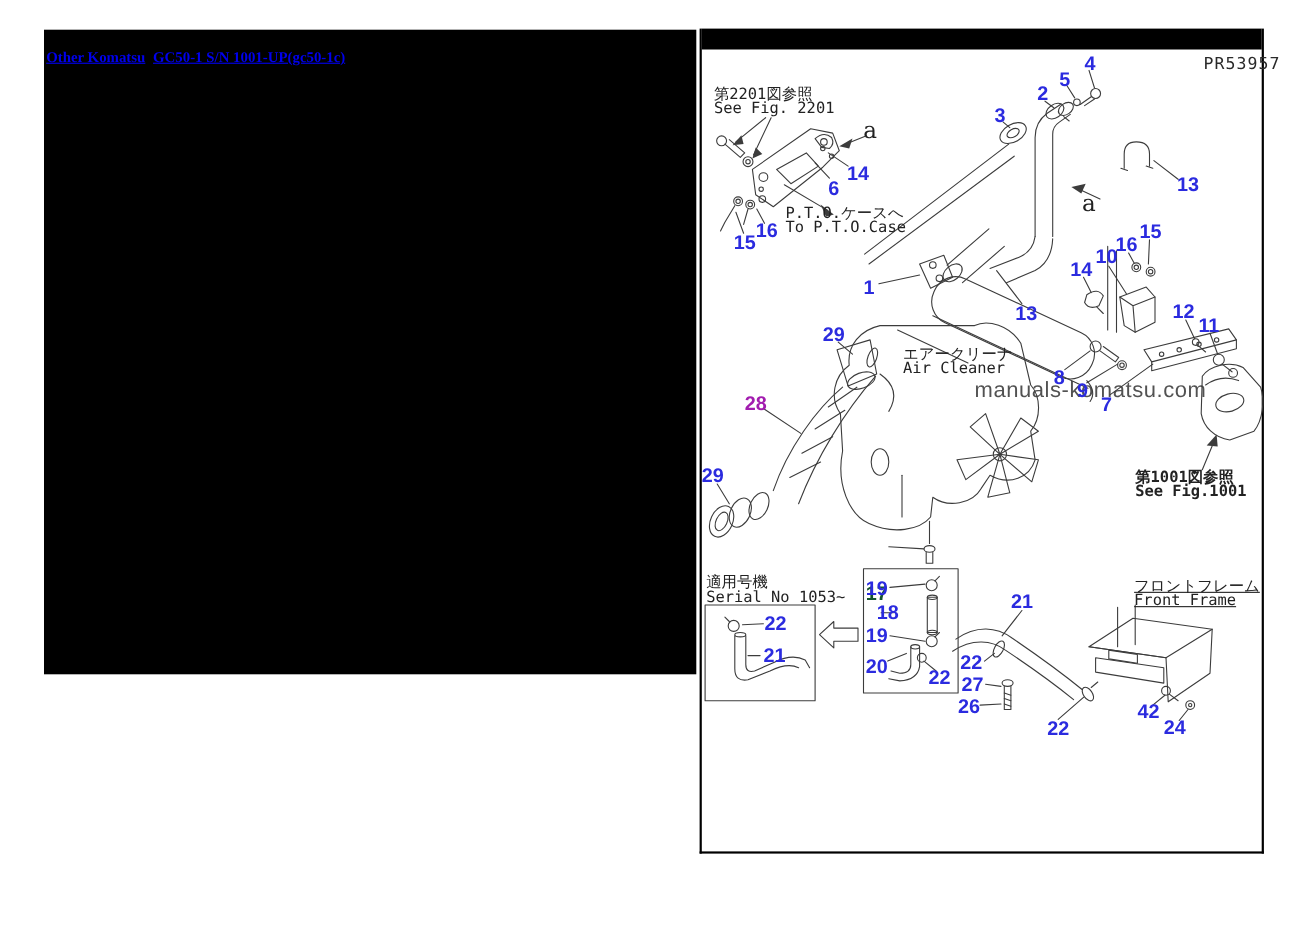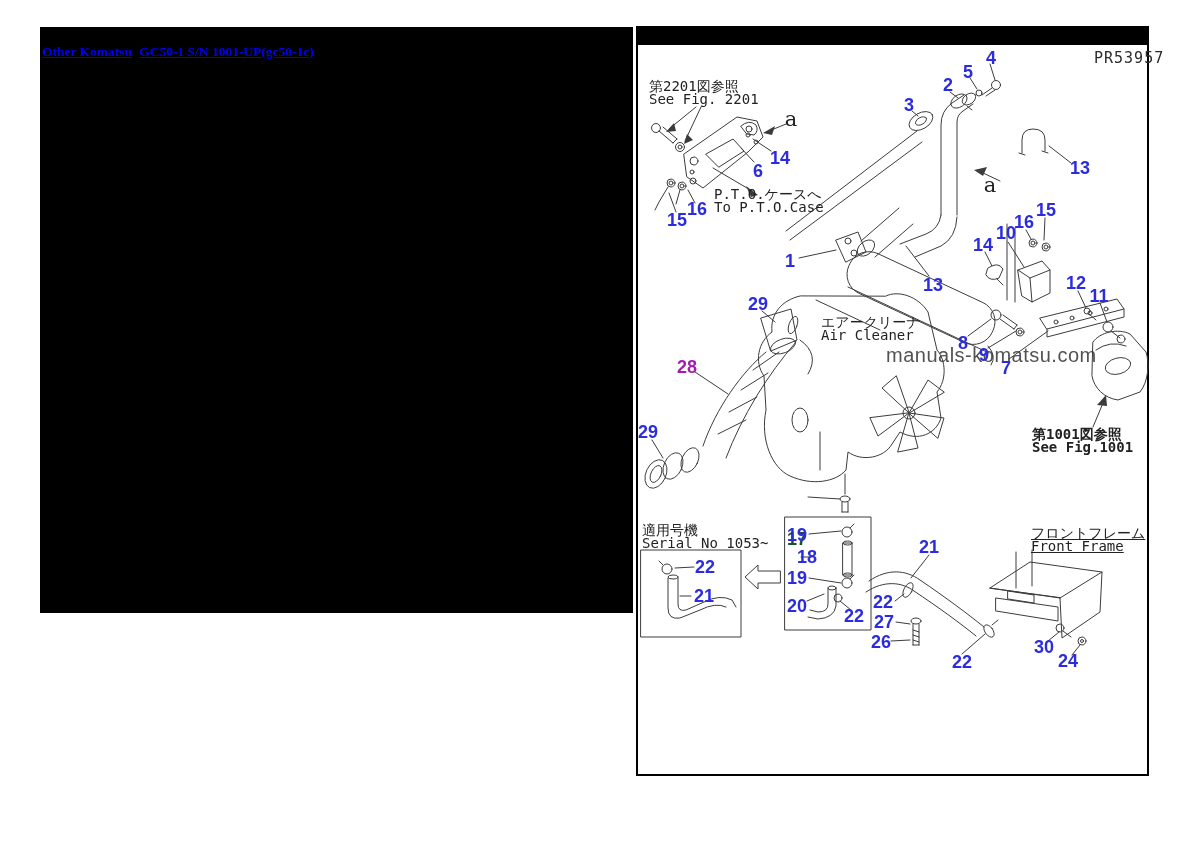--- a/index.html
+++ b/index.html
@@ -287,21 +287,21 @@
       <div class="callout" style="left: 797px; top: 499px; color: #14532d; margin-top: 40px;">17</div>
       <div class="callout" style="left: 791px; top: 557px; color: rgb(43, 43, 223); margin-left: 16px;">18</div>
       <div class="callout" style="left: 797px; top: 535px; color: rgb(43, 43, 223);">19</div>
       <div class="callout" style="left: 797px; top: 578px; color: rgb(43, 43, 223);">19</div>
       <div class="callout" style="left: 797px; top: 606px; color: rgb(43, 43, 223);">20</div>
       <div class="callout" style="left: 704px; top: 596px; color: rgb(43, 43, 223);">21</div>
       <div class="callout" style="left: 929px; top: 547px; color: rgb(43, 43, 223);">21</div>
       <div class="callout" style="left: 705px; top: 567px; color: rgb(43, 43, 223);">22</div>
       <div class="callout" style="left: 854px; top: 616px; color: rgb(43, 43, 223);">22</div>
       <div class="callout" style="left: 962px; top: 662px; color: rgb(43, 43, 223);">22</div>
-      <div class="callout" style="left: 1044px; top: 647px; color: rgb(43, 43, 223);">30</div>
+      <div class="callout" style="left: 1044px; top: 647px; color: rgb(43, 43, 223);">42</div>
       <div class="callout" style="left: 1068px; top: 661px; color: rgb(43, 43, 223);">24</div>
       <div class="callout" style="left: 883px; top: 602px; color: rgb(43, 43, 223);">22</div>
       <div class="callout" style="left: 881px; top: 642px; color: rgb(43, 43, 223);">26</div>
       <div class="callout" style="left: 884px; top: 622px; color: rgb(43, 43, 223);">27</div>
       <div class="callout" style="left: 687px; top: 367px; color: #a21caf;">28</div>
       <div class="callout" style="left: 758px; top: 304px; color: rgb(43, 43, 223);">29</div>
       <div class="callout" style="left: 648px; top: 432px; color: rgb(43, 43, 223);">29</div>
     </div>
   <div id="view-labels-layer">
       <div class="view-label" style="left: 791px; top: 119px;">a</div>

